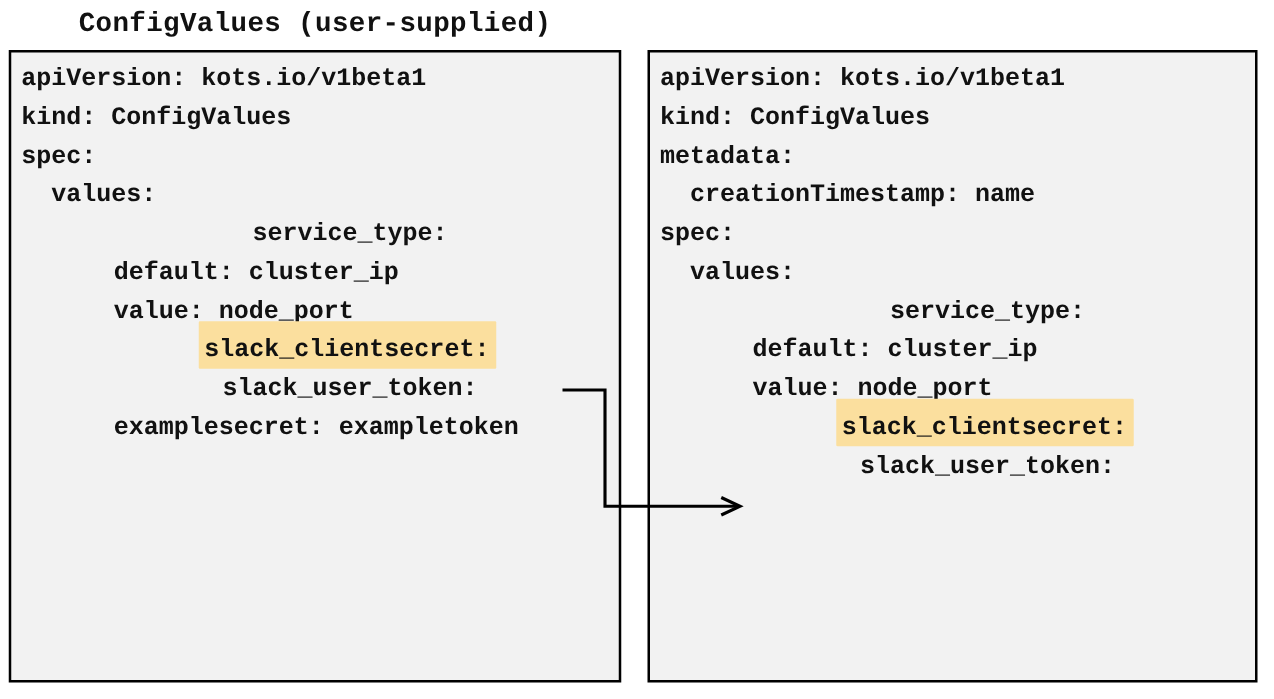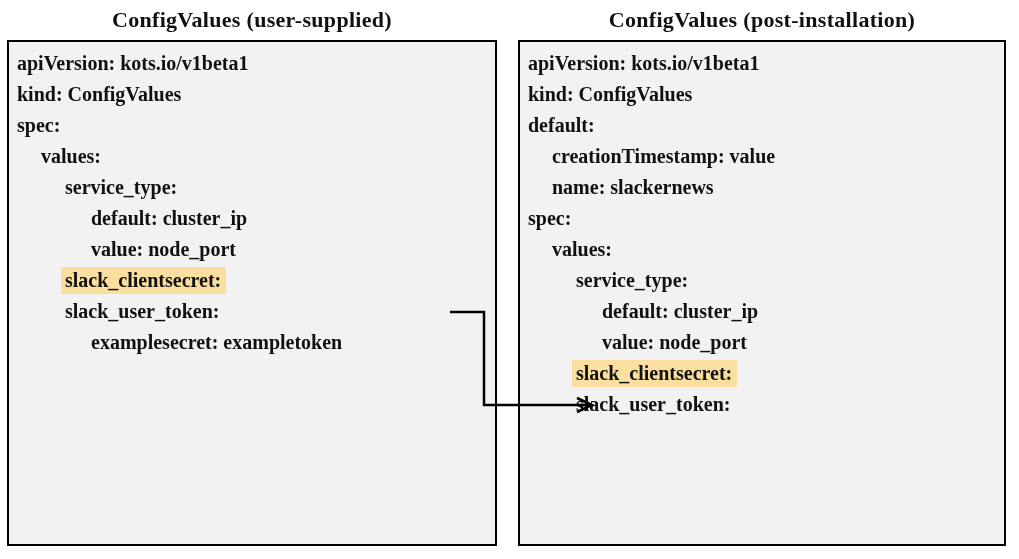--- a/index.html
+++ b/index.html
@@ -1,20 +1,20 @@
 <!DOCTYPE html>
 <html style="--hl: #fbdf9e; --panelbg: #f2f2f2; --bord: #000000; --txt: #111111;"><head>
 <meta charset="utf-8">
 <style>
   :root { --hl:#fbdf9e; --panelbg:#f2f2f2; --bord:#000000; --txt:#111111; }
   * { margin:0; padding:0; box-sizing:border-box; }
   html,body { background:#ffffff; }
   .canvas {
     position:relative; width:1019px; height:559px; background:#ffffff;
-    overflow:hidden; font-family:Liberation Serif, serif;
+    overflow:hidden; font-family:Liberation Mono, monospace;
   }
   .title {
     position:absolute; top:6px; height:28px; line-height:28px;
     text-align:center; font-weight:700; font-size:22px; color:var(--txt);
     white-space:pre; letter-spacing:0.3px;
   }
   .title.t-left  { left:7px;   width:490px; }
   .title.t-right { left:518px; width:488px; }
   .panel {
     position:absolute; top:40px; height:506px;
@@ -22,61 +22,59 @@
   }
   .panel.p-left  { left:7px;   width:490px; }
   .panel.p-right { left:518px; width:488px; }
   .code { padding:6px 0 0 8px; }
   .line {
     height:31px; line-height:31px; white-space:pre;
     font-weight:700; font-size:20px; color:var(--txt);
   }
   .i0 { padding-left:0; }
   .i1 { padding-left:24px; }
-  .i2 { padding-left:48px; }
+  .i2 { padding-left:48px;text-align:center; }
   .i3 { padding-left:74px; }
   .hl {
     background:var(--hl);
-    padding:2px 5px 3px 4px; margin-left:-4px; border-radius:1px;
+    padding:12px 5px 3px 4px; margin-left:-4px; border-radius:1px;
   }
   svg.arrow-overlay {
     position:absolute; left:0; top:0; width:1019px; height:559px;
     pointer-events:none;
   }
 </style>
 </head>
 <body>
 
 <div class="canvas">
 
   <div class="title t-left">ConfigValues (user-supplied)</div>
-  <div class="title t-right">ConfigValues (post-installation)</div>
 
   <div class="panel p-left">
     <div class="code">
       <div class="line i0"><span>apiVersion: kots.io/v1beta1</span></div>
       <div class="line i0"><span>kind: ConfigValues</span></div>
       <div class="line i0"><span>spec:</span></div>
       <div class="line i1"><span>values:</span></div>
       <div class="line i2"><span>service_type:</span></div>
       <div class="line i3"><span>default: cluster_ip</span></div>
       <div class="line i3"><span>value: node_port</span></div>
       <div class="line i2"><span class="hl">slack_clientsecret:</span></div>
       <div class="line i2"><span>slack_user_token:</span></div>
       <div class="line i3"><span>examplesecret: exampletoken</span></div>
     </div>
   </div>
 
   <div class="panel p-right">
     <div class="code">
       <div class="line i0"><span>apiVersion: kots.io/v1beta1</span></div>
       <div class="line i0"><span>kind: ConfigValues</span></div>
-      <div class="line i0"><span>default:</span></div>
-      <div class="line i1"><span>creationTimestamp: value</span></div>
-      <div class="line i1"><span>name: slackernews</span></div>
+      <div class="line i0"><span>metadata:</span></div>
+      <div class="line i1"><span>creationTimestamp: name</span></div>
       <div class="line i0"><span>spec:</span></div>
       <div class="line i1"><span>values:</span></div>
       <div class="line i2"><span>service_type:</span></div>
       <div class="line i3"><span>default: cluster_ip</span></div>
       <div class="line i3"><span>value: node_port</span></div>
       <div class="line i2"><span class="hl">slack_clientsecret:</span></div>
       <div class="line i2"><span>slack_user_token:</span></div>
     </div>
   </div>
 

